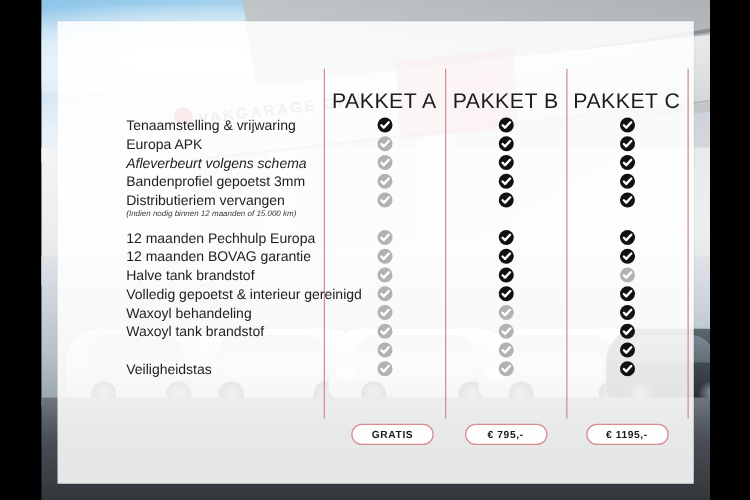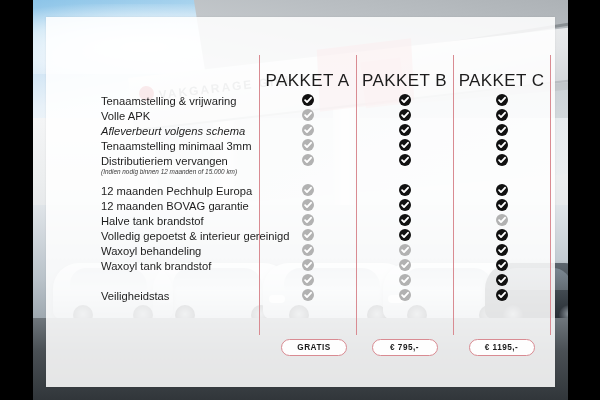--- a/index.html
+++ b/index.html
@@ -346,21 +346,21 @@
       <div class="check on" style="left: 352.5px; top: 77px;">
         <svg width="12" height="12" viewBox="0 0 12 12" aria-hidden="true">
           <path d="M3.1 6.2 L5 8.1 L9 3.8" stroke="#ffffff" stroke-width="1.9" fill="none" stroke-linecap="round" stroke-linejoin="round"></path>
         </svg>
       </div>
       <div class="check on" style="left: 449.5px; top: 77px;">
         <svg width="12" height="12" viewBox="0 0 12 12" aria-hidden="true">
           <path d="M3.1 6.2 L5 8.1 L9 3.8" stroke="#ffffff" stroke-width="1.9" fill="none" stroke-linecap="round" stroke-linejoin="round"></path>
         </svg>
       </div>
-      <div class="feature" style="top: 93px;">Volle APK</div>
+      <div class="feature" style="top: 93px;">Europa APK</div>
       <div class="check off" style="left: 255.5px; top: 92px;">
         <svg width="12" height="12" viewBox="0 0 12 12" aria-hidden="true">
           <path d="M3.1 6.2 L5 8.1 L9 3.8" stroke="#ffffff" stroke-width="1.9" fill="none" stroke-linecap="round" stroke-linejoin="round"></path>
         </svg>
       </div>
       <div class="check on" style="left: 352.5px; top: 92px;">
         <svg width="12" height="12" viewBox="0 0 12 12" aria-hidden="true">
           <path d="M3.1 6.2 L5 8.1 L9 3.8" stroke="#ffffff" stroke-width="1.9" fill="none" stroke-linecap="round" stroke-linejoin="round"></path>
         </svg>
       </div>
@@ -378,21 +378,21 @@
       <div class="check on" style="left: 352.5px; top: 107px;">
         <svg width="12" height="12" viewBox="0 0 12 12" aria-hidden="true">
           <path d="M3.1 6.2 L5 8.1 L9 3.8" stroke="#ffffff" stroke-width="1.9" fill="none" stroke-linecap="round" stroke-linejoin="round"></path>
         </svg>
       </div>
       <div class="check on" style="left: 449.5px; top: 107px;">
         <svg width="12" height="12" viewBox="0 0 12 12" aria-hidden="true">
           <path d="M3.1 6.2 L5 8.1 L9 3.8" stroke="#ffffff" stroke-width="1.9" fill="none" stroke-linecap="round" stroke-linejoin="round"></path>
         </svg>
       </div>
-      <div class="feature" style="top: 123px;">Tenaamstelling minimaal 3mm</div>
+      <div class="feature" style="top: 123px;">Bandenprofiel gepoetst 3mm</div>
       <div class="check off" style="left: 255.5px; top: 122px;">
         <svg width="12" height="12" viewBox="0 0 12 12" aria-hidden="true">
           <path d="M3.1 6.2 L5 8.1 L9 3.8" stroke="#ffffff" stroke-width="1.9" fill="none" stroke-linecap="round" stroke-linejoin="round"></path>
         </svg>
       </div>
       <div class="check on" style="left: 352.5px; top: 122px;">
         <svg width="12" height="12" viewBox="0 0 12 12" aria-hidden="true">
           <path d="M3.1 6.2 L5 8.1 L9 3.8" stroke="#ffffff" stroke-width="1.9" fill="none" stroke-linecap="round" stroke-linejoin="round"></path>
         </svg>
       </div>

